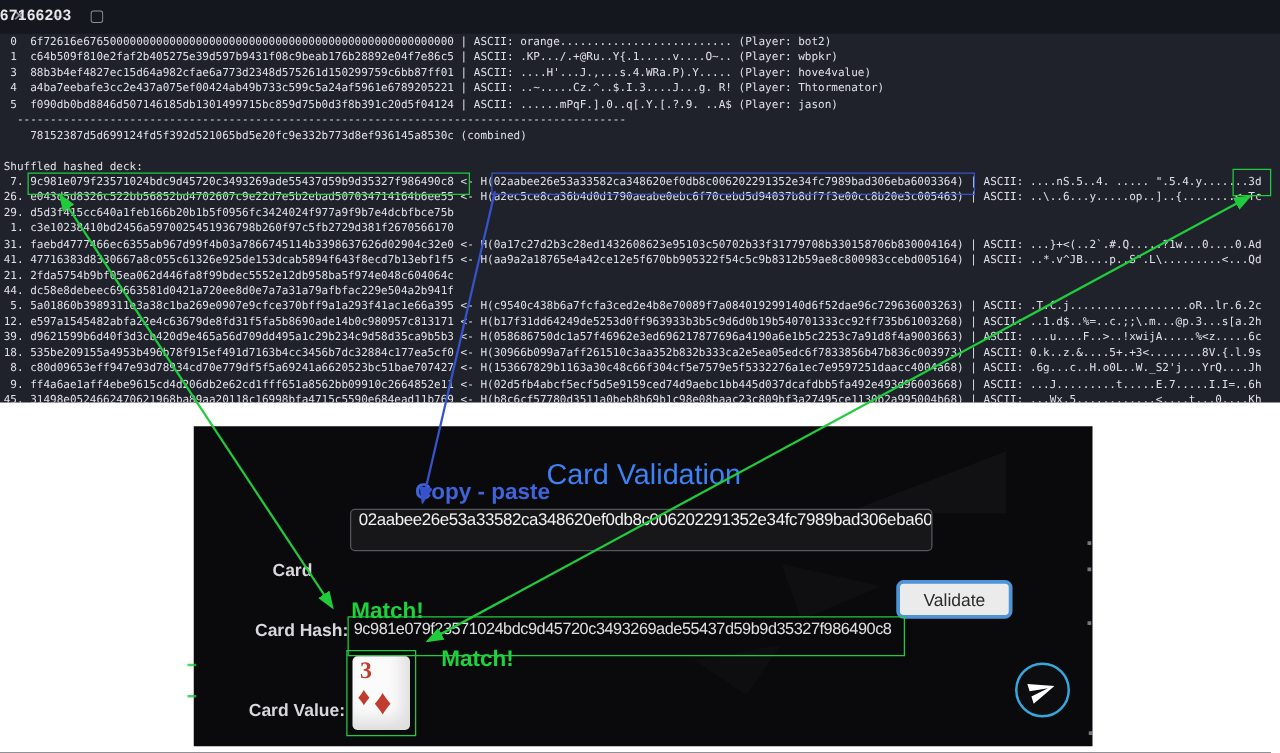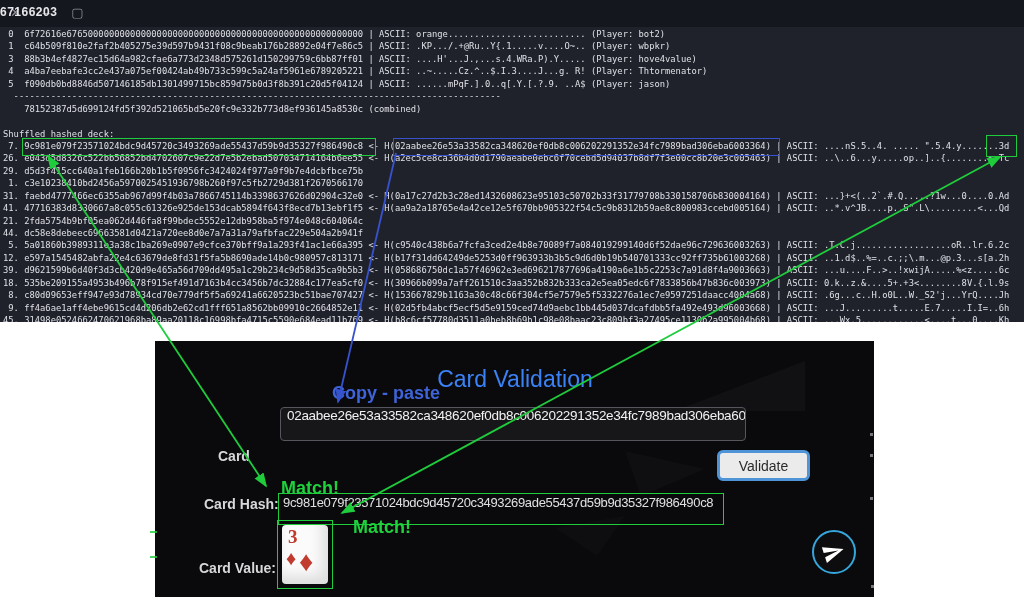--- a/index.html
+++ b/index.html
@@ -26,21 +26,21 @@
   .dialog{position:absolute;left:155px;top:341px;width:719px;height:256px;background:#0a0a0c;overflow:hidden;}
   .poly{position:absolute;pointer-events:none;}
   .dlg-title{position:absolute;left:315px;top:366px;width:400px;text-align:center;
        color:#3b82f6;font-size:23px;font-weight:400;}
   .copypaste{position:absolute;left:332px;top:383px;color:#3f63d8;font-size:18px;font-weight:bold;}
   .lbl{position:absolute;color:#d8d8dc;font-size:14px;font-weight:bold;}
   .card-input{position:absolute;left:280px;top:407px;width:466px;height:34px;box-sizing:border-box;
        background:#17171a;border:1px solid #56565e;border-radius:4px;color:#f2f2f2;
        font-family:"Liberation Sans",sans-serif;font-size:13.5px;letter-spacing:-0.3px;
        padding:0 6px;white-space:nowrap;overflow:hidden;outline:none;}
-  .validate-btn{position:absolute;left:717px;top:450px;width:93px;height:31px;box-sizing:border-box;
+  .validate-btn{position:absolute;left:717px;top:464px;width:93px;height:31px;box-sizing:border-box;
        background:#ebebeb;border:3px solid #4f94d6;border-radius:6px;color:#2b2b2b;
        font-size:14px;font-family:"Liberation Sans",sans-serif;cursor:pointer;}
   .match{position:absolute;color:#1ed23c;font-size:18px;font-weight:bold;}
   .hashbox{position:absolute;left:278px;top:493px;width:446px;height:32px;box-sizing:border-box;
        border:1px solid #1fcc3c;color:#e0e0e2;font-size:13px;letter-spacing:-0.35px;
        line-height:18px;padding-left:4px;white-space:nowrap;overflow:hidden;}
   .cardbox{position:absolute;left:277px;top:520px;width:56px;height:69px;box-sizing:border-box;
        border:1px solid #1fcc3c;}
   .playcard{position:absolute;left:4px;top:4px;width:46px;height:59px;background:#fbfbfb;
        border-radius:4px;box-shadow:inset -6px -8px 14px rgba(0,0,0,.12);}

